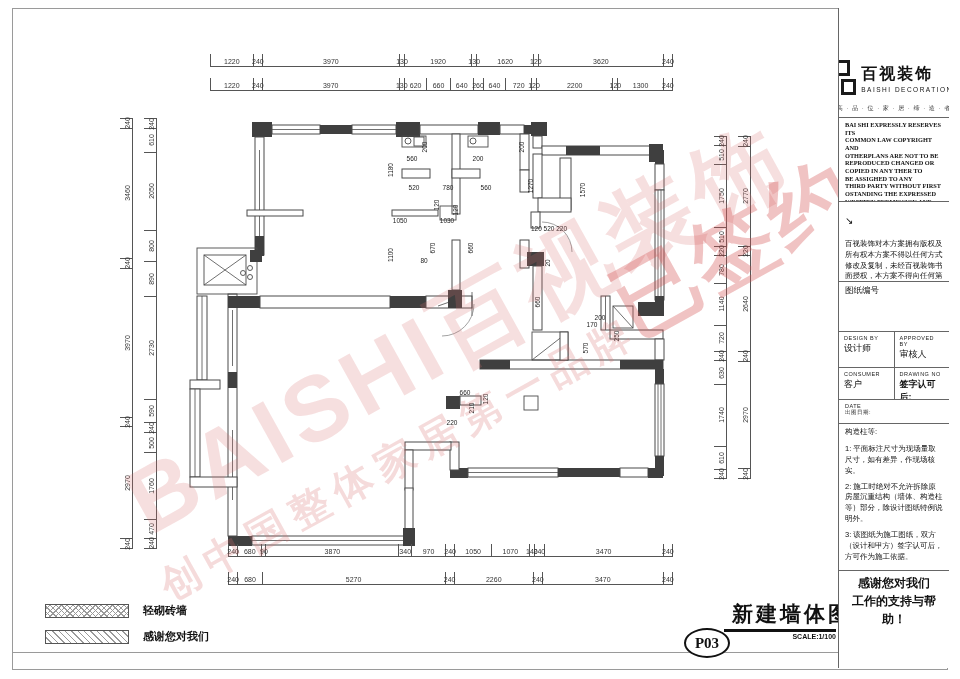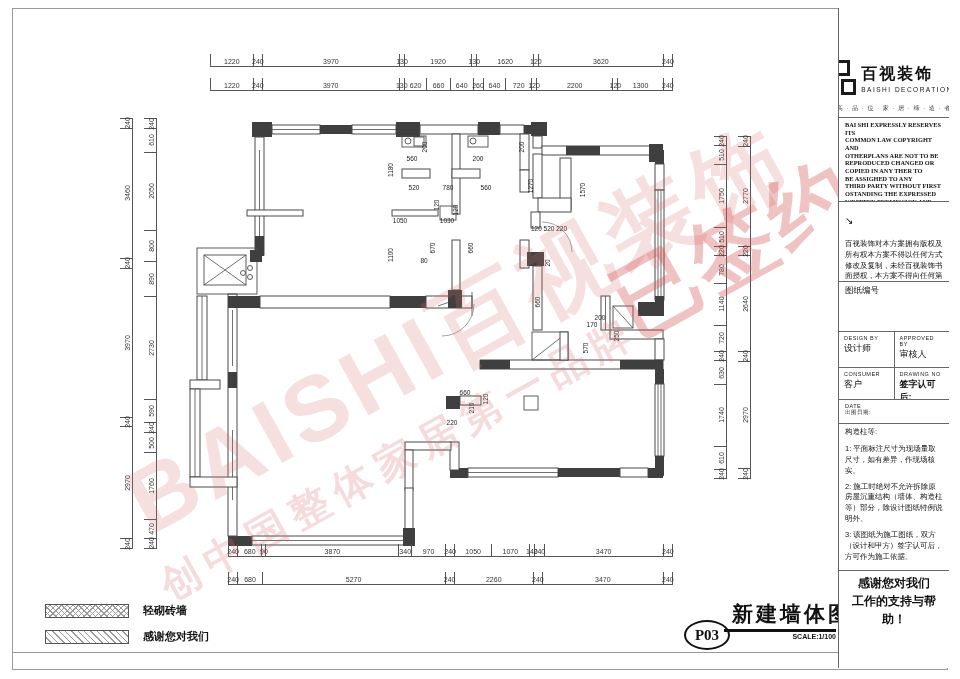--- a/index.html
+++ b/index.html
@@ -40,21 +40,21 @@
   .legend-row{display:flex;align-items:center;margin-bottom:11px;}
   .swatch{width:82px;height:12px;border:1px solid #555;margin-right:14px;}
   .swatch.cross{background:
       repeating-linear-gradient(45deg,transparent 0 3px,#9a9a9a 3px 4px),
       repeating-linear-gradient(-45deg,transparent 0 3px,#9a9a9a 3px 4px),#fff;}
   .swatch.diag{background:repeating-linear-gradient(45deg,transparent 0 3.5px,#9a9a9a 3.5px 4.5px),#fff;}
   .legend-row .lab{font-size:11px;color:#111;}
 
   
   .sheet-title{position:absolute;left:684px;top:600px;width:150px;z-index:6;}
-  .p03{position:absolute;left:0;top:20px;width:42px;height:26px;border:2px solid #111;border-radius:50%;
+  .p03{position:absolute;left:0;top:28px;width:42px;height:26px;border:2px solid #111;border-radius:50%;
        display:flex;align-items:center;justify-content:center;font-family:"Liberation Serif",serif;
        font-weight:bold;font-size:15px;color:#111;background:#fff;}
   .stitle{position:absolute;left:48px;top:0;font-family:"Liberation Serif",serif;font-weight:bold;
           font-size:21px;color:#111;letter-spacing:3px;white-space:nowrap;}
   .srule{position:absolute;left:40px;top:29px;width:112px;border-top:3px solid #111;}
   .sscale{position:absolute;left:48px;top:33px;width:104px;text-align:right;font-size:7px;font-weight:bold;color:#111;}
 
   
   .tb{position:absolute;left:838px;top:8px;width:110px;height:660px;border-left:1px solid #666;background:#fff;z-index:6;
       display:flex;flex-direction:column;color:#111;}

